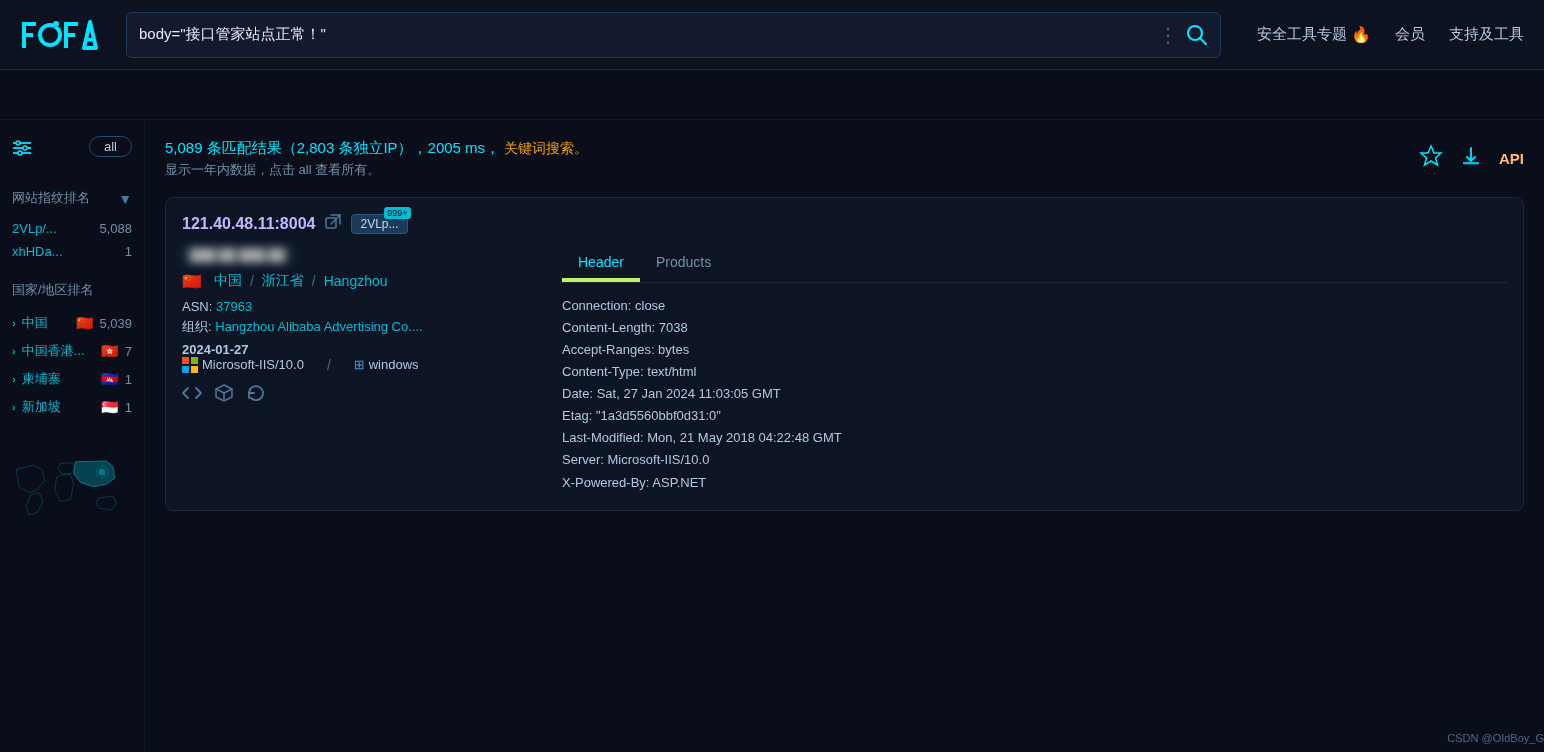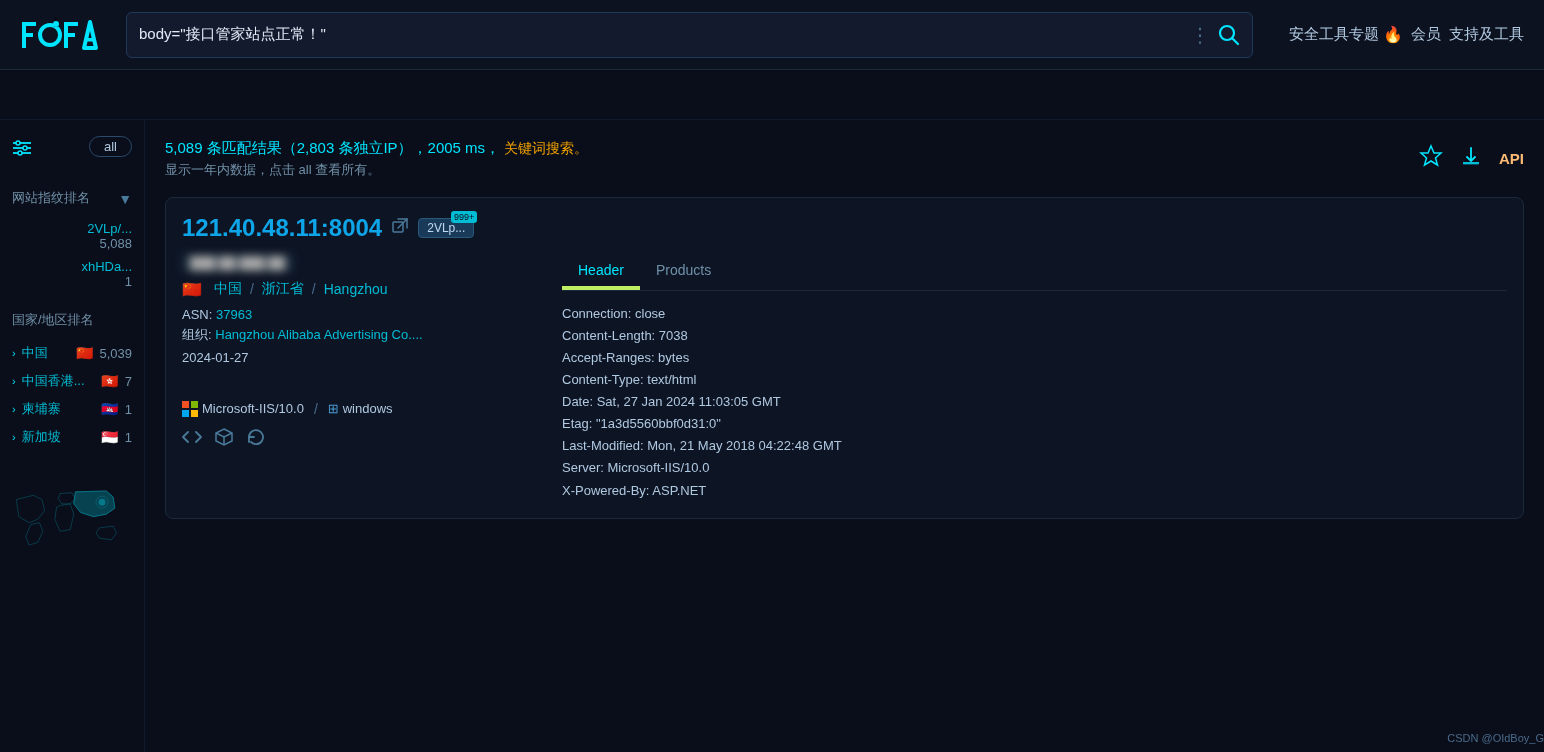--- a/index.html
+++ b/index.html
@@ -57,21 +57,21 @@
       align-items: center;
     }
     .search-dots {
       color: #4a6a8a;
       font-size: 20px;
       cursor: pointer;
     }
     .nav-links {
       display: flex;
       align-items: center;
-      gap: 8px;
+      gap: 24px;
       margin-left: 20px;
     }
     .nav-link {
       color: #b0c8e0;
       font-size: 15px;
       cursor: pointer;
       white-space: nowrap;
     }
     .nav-link.hot {
       display: flex;
@@ -125,24 +125,23 @@
       color: #7090a8;
       font-size: 13px;
       margin-bottom: 10px;
       display: flex;
       align-items: flex-end;
       justify-content: space-between;
     }
     .sidebar-item {
       display: flex;
       justify-content: space-between;
-      align-items: flex-end;
+      align-items: flex-start;
       padding: 4px 0;
       cursor: pointer;
-      flex-direction: column;
     }
     .sidebar-item-label {
       color: #00bcd4;
       font-size: 13px;
     }
     .sidebar-item-count {
       color: #7090a8;
       font-size: 13px;
     }
     .sidebar-section {
@@ -235,22 +234,22 @@
       padding: 16px;
       margin-bottom: 12px;
     }
     .result-card-header {
       display: flex;
       align-items: center;
       gap: 10px;
       margin-bottom: 12px;
     }
     .result-ip {
-      color: #0ea5e9;
-      font-size: 24px;
+      color: #c4b5fd;
+      font-size: 16px;
       font-weight: bold;
       cursor: pointer;
     }
     .link-icon {
       color: #4a7a9a;
       font-size: 16px;
       cursor: pointer;
     }
     .fingerprint-badge {
       background: #1a3a5a;
@@ -298,27 +297,26 @@
       font-size: 14px;
     }
     .flag-emoji { font-size: 16px; }
     .location-text { color: #7090a8; }
     .location-link { color: #00bcd4; cursor: pointer; }
     .slash { color: #4a6a8a; margin: 0 2px; }
     .result-asn { margin-bottom: 4px; color: #b0c8e0; font-size: 13px; }
     .result-asn a { color: #00bcd4; cursor: pointer; text-decoration: none; }
     .result-org { color: #b0c8e0; font-size: 13px; margin-bottom: 6px; }
     .result-org a { color: #00bcd4; cursor: pointer; text-decoration: none; }
-    .result-date { color: #b0c8e0; font-size: 13px; font-weight: normal; }
+    .result-date { color: #b0c8e0; font-size: 13px; font-weight: bold; }
     .result-tech {
       display: flex;
       align-items: center;
-      gap: 10px;
+      gap: 23px;
       margin-bottom: 10px;
-      margin-top: 36px;
     }
     .tech-icon {
       display: flex;
       align-items: center;
       gap: 4px;
       font-size: 13px;
       color: #b0c8e0;
       cursor: pointer;
     }
     .ms-icon {

